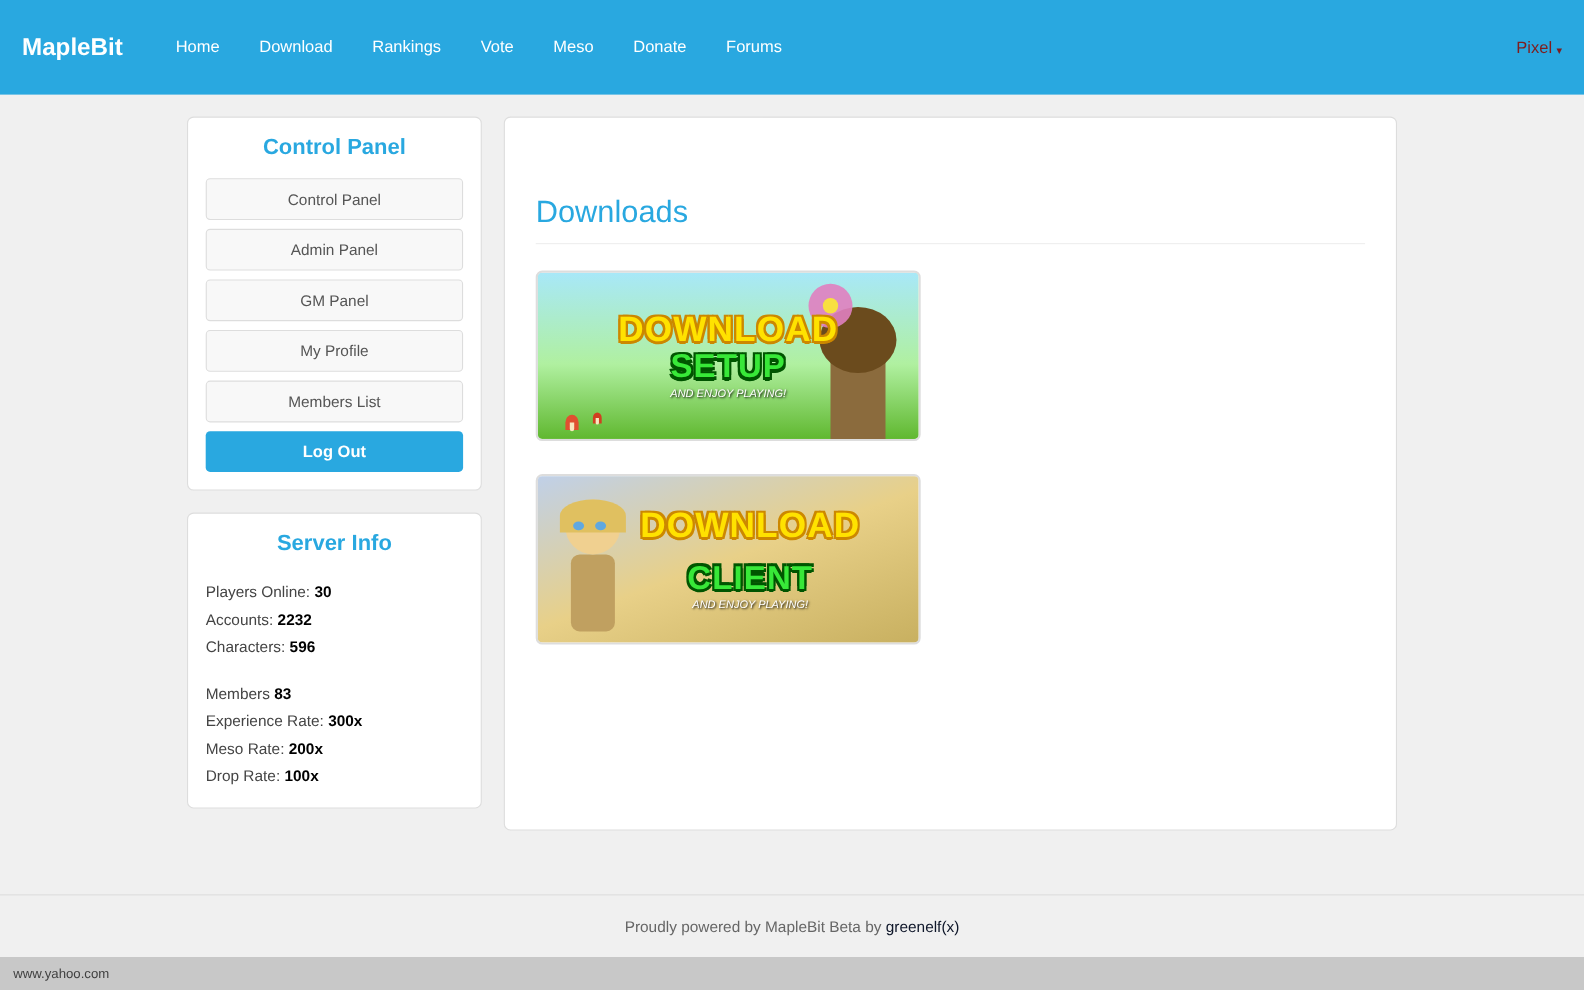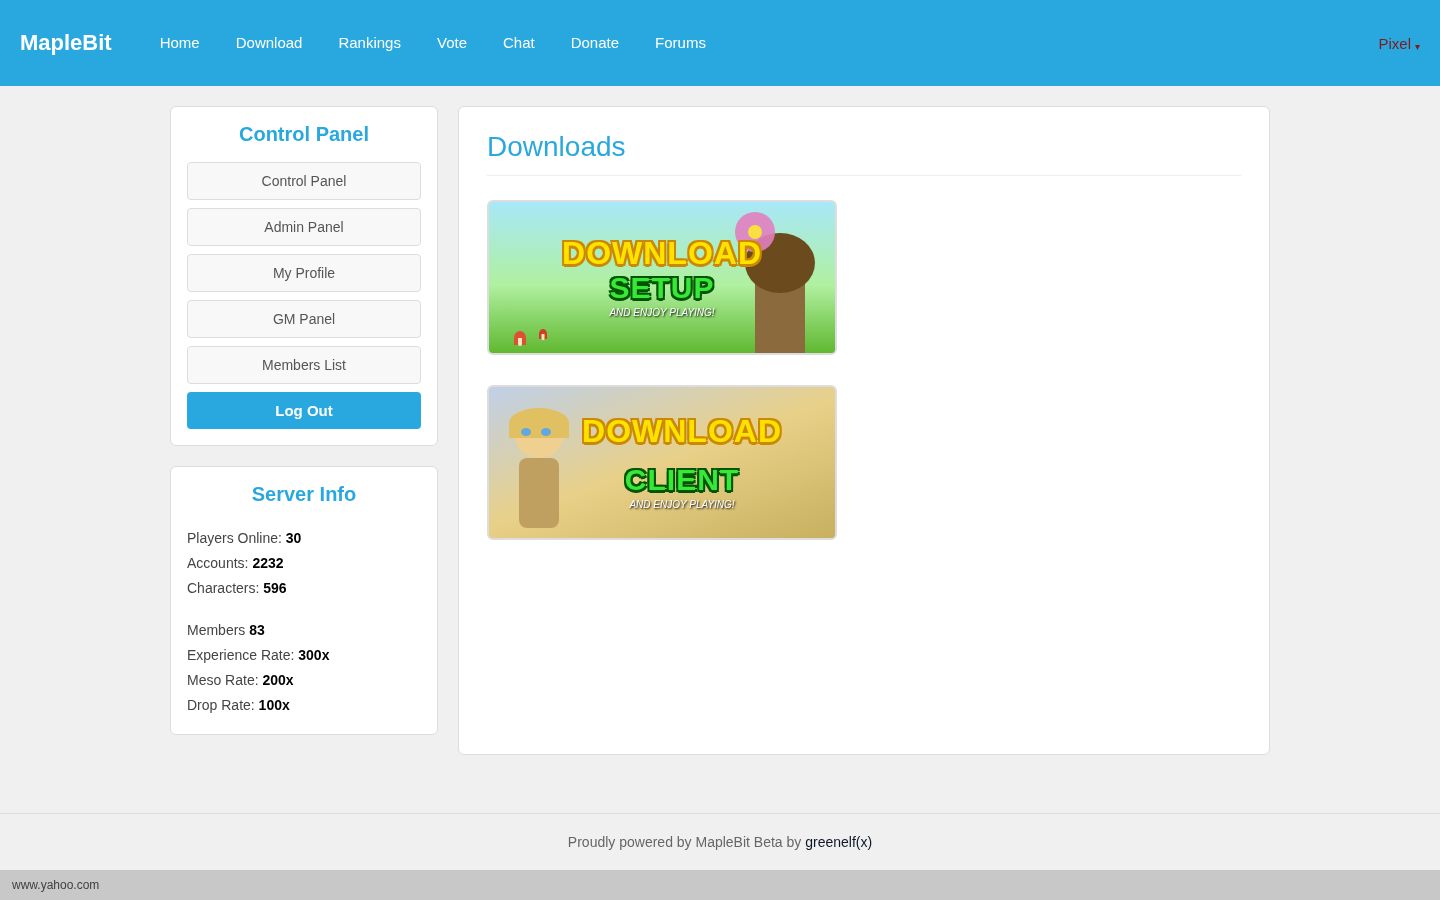--- a/index.html
+++ b/index.html
@@ -144,20 +144,21 @@
       border-radius: 6px;
       padding: 24px 28px;
     }
     .page-title {
       font-size: 28px;
       color: #29a8e0;
       font-weight: normal;
       margin-bottom: 24px;
       border-bottom: 1px solid #eee;
       padding-bottom: 12px;
+      margin-top: 46px;
     }
 
     
     .download-card {
       display: block;
       margin-bottom: 30px;
       cursor: pointer;
       text-decoration: none;
     }
     .download-card-img {
@@ -275,41 +276,41 @@
 
 <div class="outer">
 
   <nav class="navbar">
     <a class="navbar-brand">MapleBit</a>
     <div class="navbar-links">
       <a href="#">Home</a>
       <a href="#">Download</a>
       <a href="#">Rankings</a>
       <a href="#">Vote</a>
-      <a href="#">Chat</a>
+      <a href="#">Meso</a>
       <a href="#">Donate</a>
       <a href="#">Forums</a>
     </div>
     <div class="navbar-user">
       <span>Pixel</span>
       <span class="caret">▾</span>
     </div>
   </nav>
 
   <div class="content-area">
     <div class="page-wrapper">
 
       <aside class="sidebar">
 
         <div class="sidebar-box">
           <div class="sidebar-title">Control Panel</div>
           <a href="#" class="sidebar-menu-item">Control Panel</a>
           <a href="#" class="sidebar-menu-item">Admin Panel</a>
+          <a href="#" class="sidebar-menu-item">GM Panel</a>
           <a href="#" class="sidebar-menu-item">My Profile</a>
-          <a href="#" class="sidebar-menu-item">GM Panel</a>
           <a href="#" class="sidebar-menu-item">Members List</a>
           <button class="sidebar-logout">Log Out</button>
         </div>
 
         <div class="sidebar-box">
           <div class="server-info-title">Server Info</div>
           <div class="server-info-stats">
             <span>Players Online:</span> <b>30</b><br>
             <span>Accounts:</span> <b>2232</b><br>
             <span>Characters:</span> <b>596</b>

